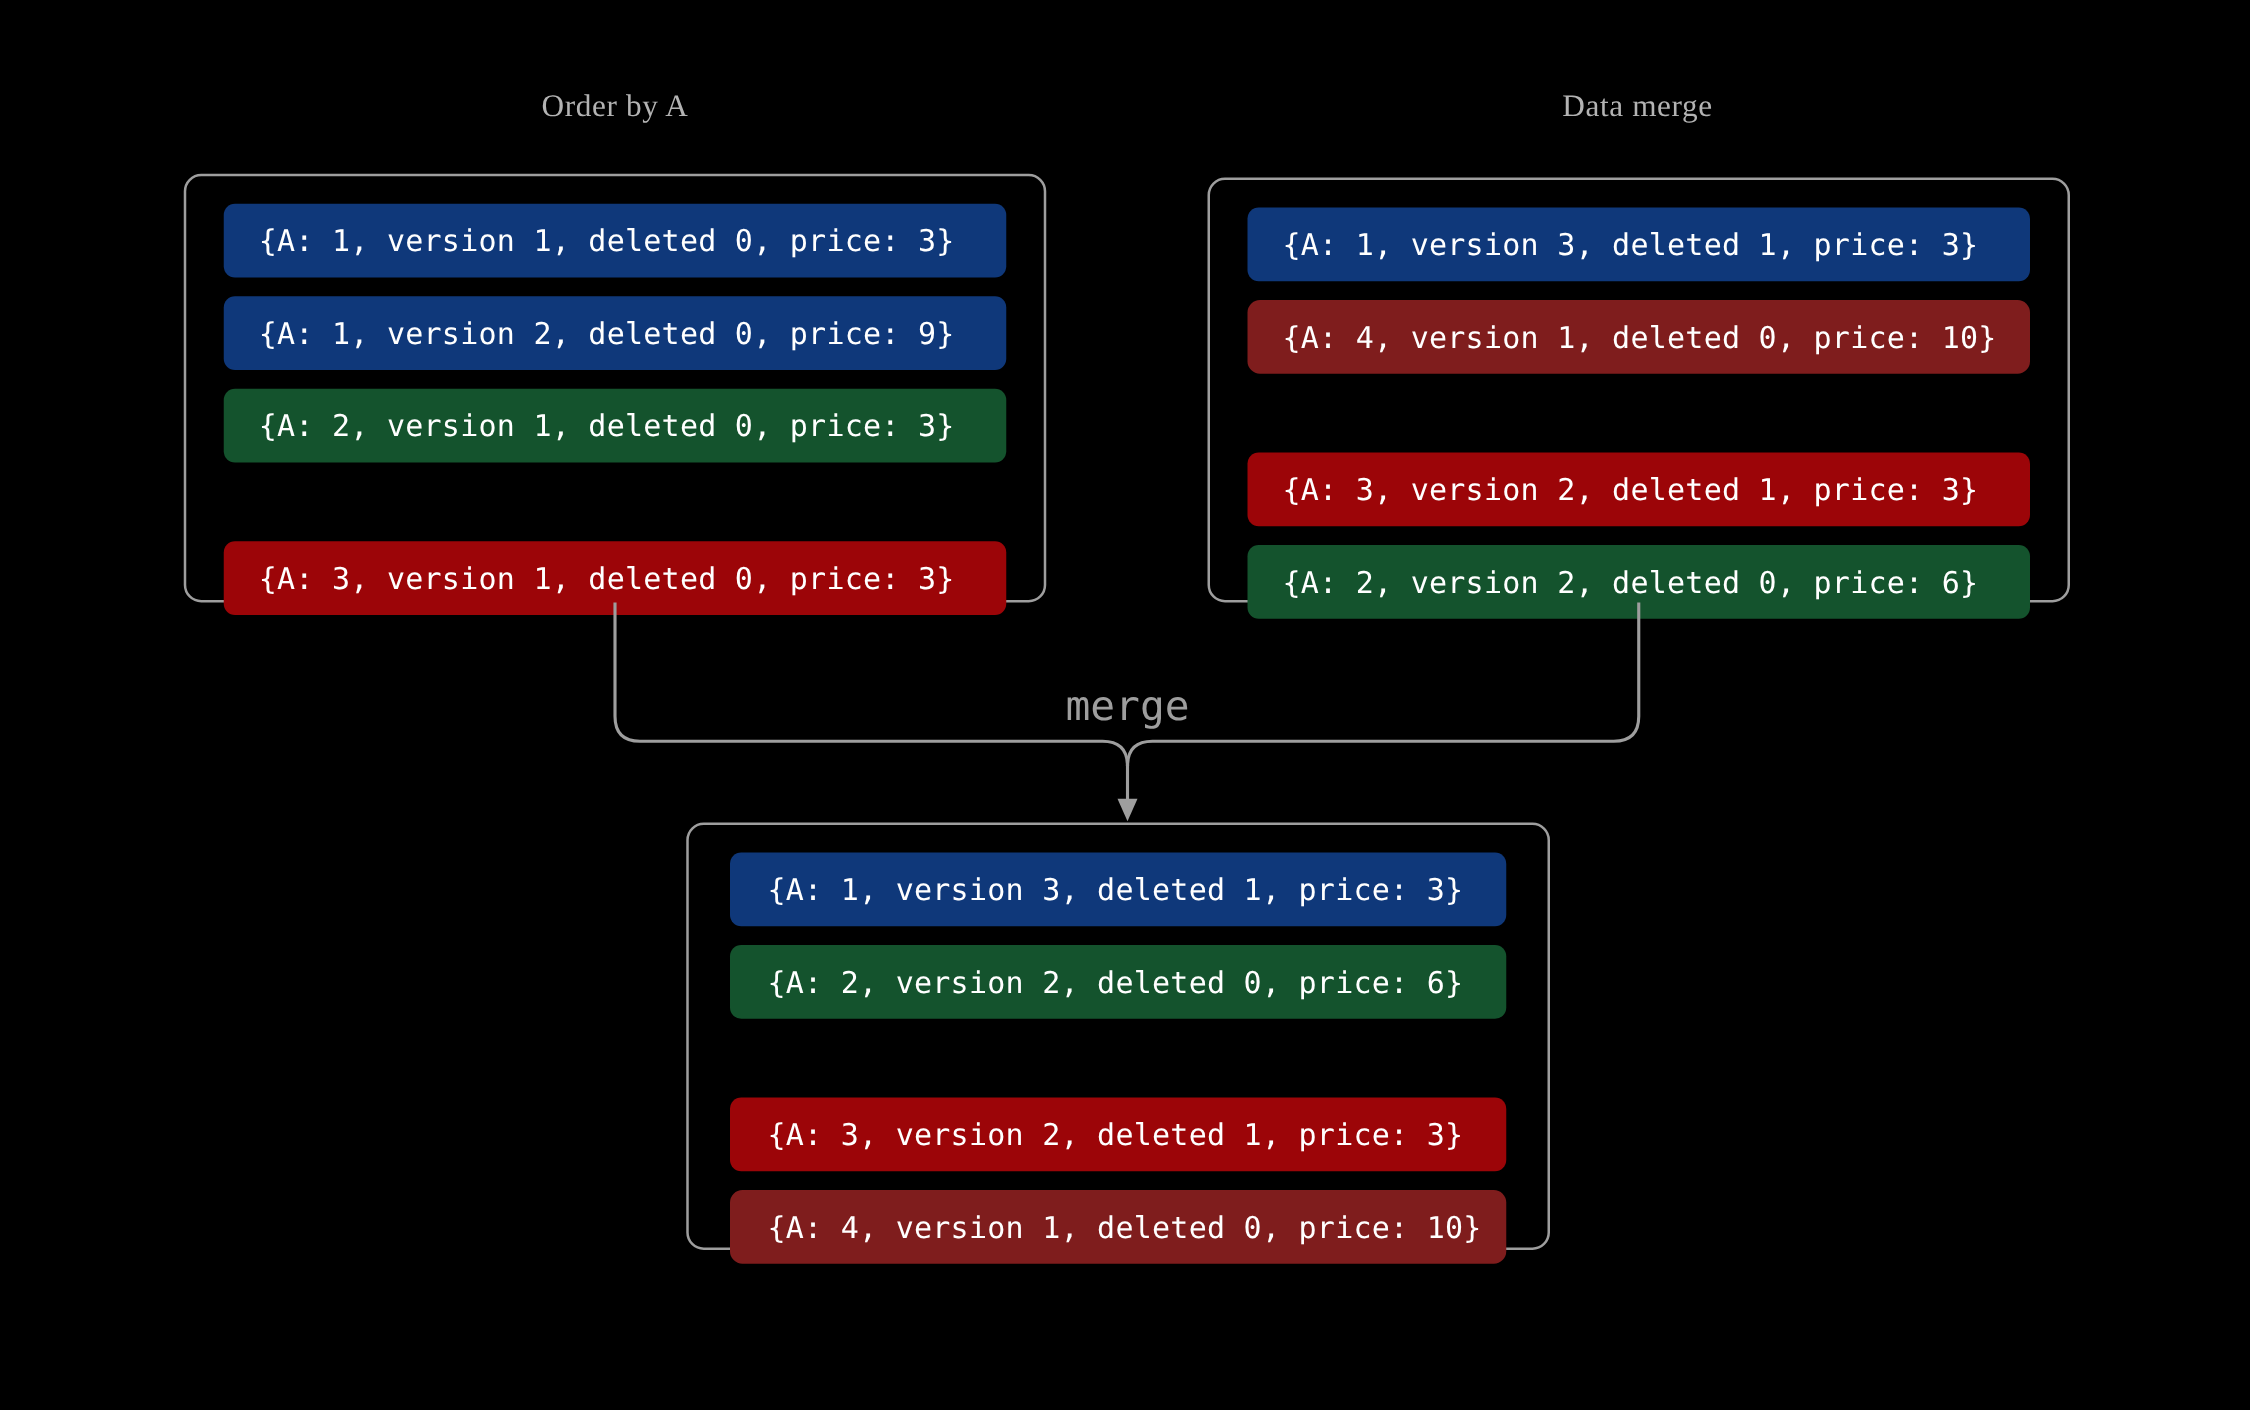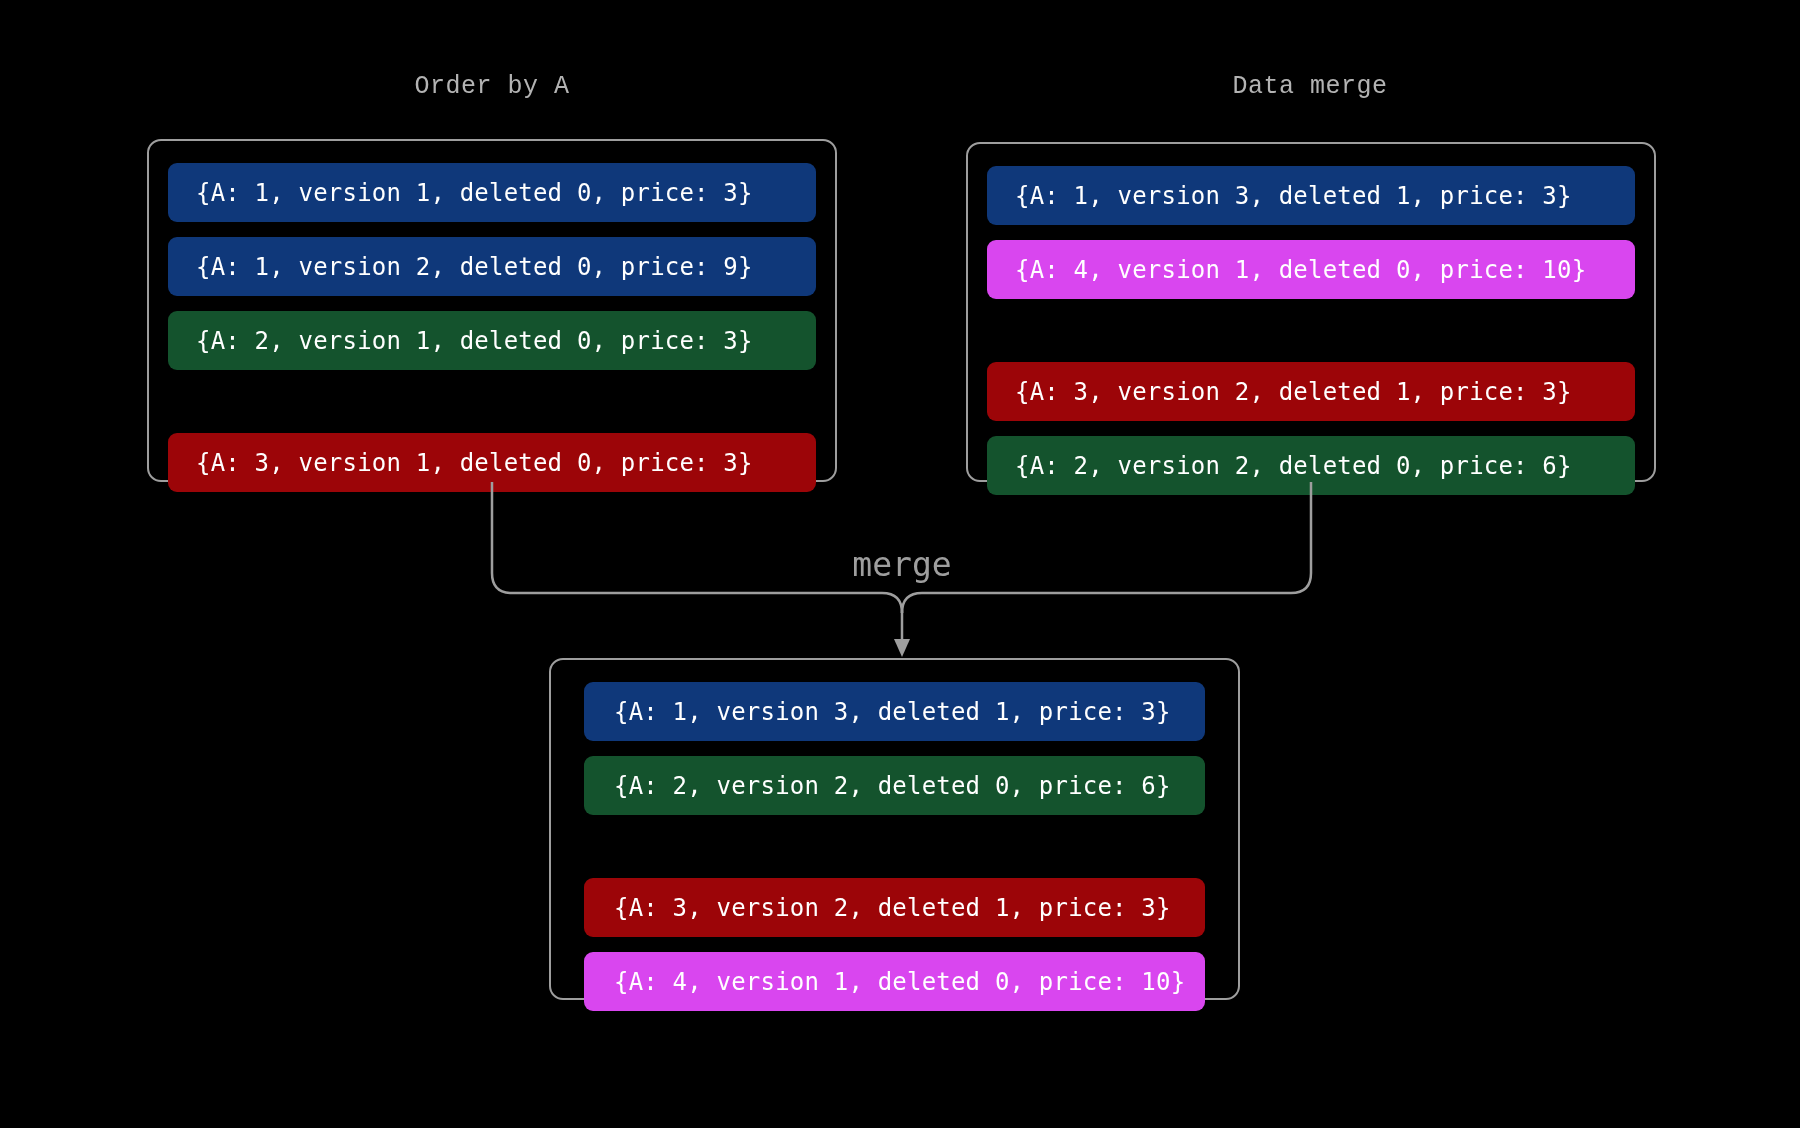--- a/index.html
+++ b/index.html
@@ -18,21 +18,21 @@
   }
 
   
   .panel-title {
     position: absolute;
     color: #b3b3b3;
     font-size: 25px;
     letter-spacing: 0.5px;
     white-space: nowrap;
     transform: translateX(-50%);
-    font-family: Liberation Mono, monospace;
+    font-family: Liberation Serif, serif;
   }
   #title-left  { left: 492px;  top: 72px; }
   #title-right { left: 1310px; top: 72px; }
 
   
   .panel {
     position: absolute;
     box-sizing: border-box;
     border: 2px solid #9e9e9e;
     border-radius: 14px;
@@ -41,21 +41,21 @@
   #panel-order-by-a { left: 147px;  top: 139px; width: 690px;  height: 343px; }
   #panel-data-parts { left: 966px;  top: 142px; width: 690px;  height: 340px; }
   #panel-merged     { left: 549px;  top: 658px; width: 691px;  height: 342px; }
 
   .pill-stack {
     position: absolute;
     left: 0; right: 0; top: 0;
     display: flex;
     flex-direction: column;
     gap: 15px;
-    padding: 22px 19px;
+    padding: 22px 30px;
     box-sizing: border-box;
   }
   #panel-merged .pill-stack { padding: 22px 33px; }
 
   
   .pill {
     height: 59px;
     border-radius: 9px;
     display: flex;
     align-items: center;
@@ -65,21 +65,21 @@
     font-size: 24px;
     letter-spacing: 0.2px;
     white-space: nowrap;
     font-family: "DejaVu Sans Mono", "Liberation Mono", monospace;
   }
   #panel-merged .pill { padding-left: 30px; }
 
   .pill.blue   { background: #0f387a; }
   .pill.green  { background: #14532d; }
   .pill.red    { background: #9c0508; margin-top: 48px; }
-  .pill.purple { background: #d946ef; }
+  .pill.purple { background: #7f1d1d; border-radius: 10px; }
 
   
   #connector {
     position: absolute;
     left: 0;
     top: 0;
     width: 1800px;
     height: 1128px;
     pointer-events: none;
   }

